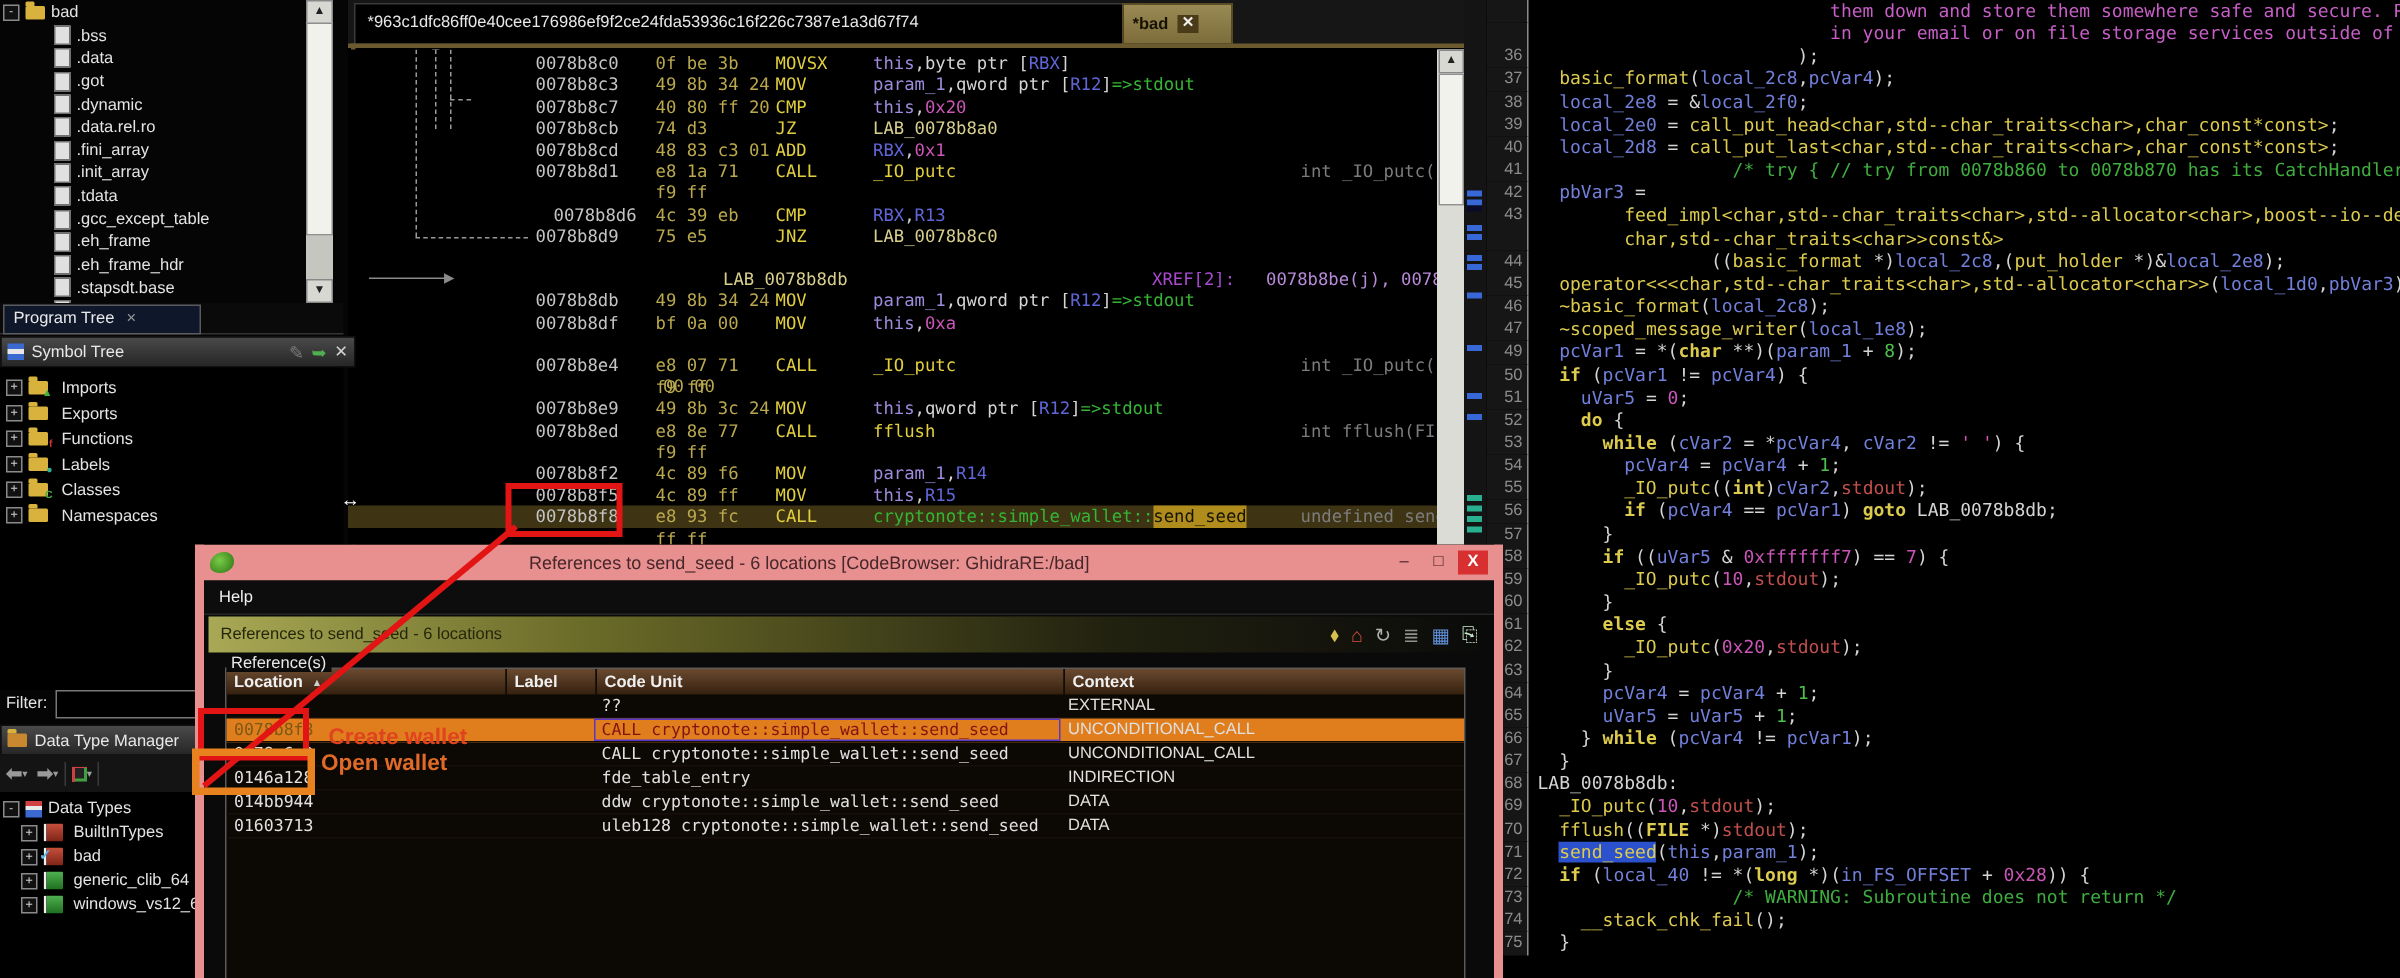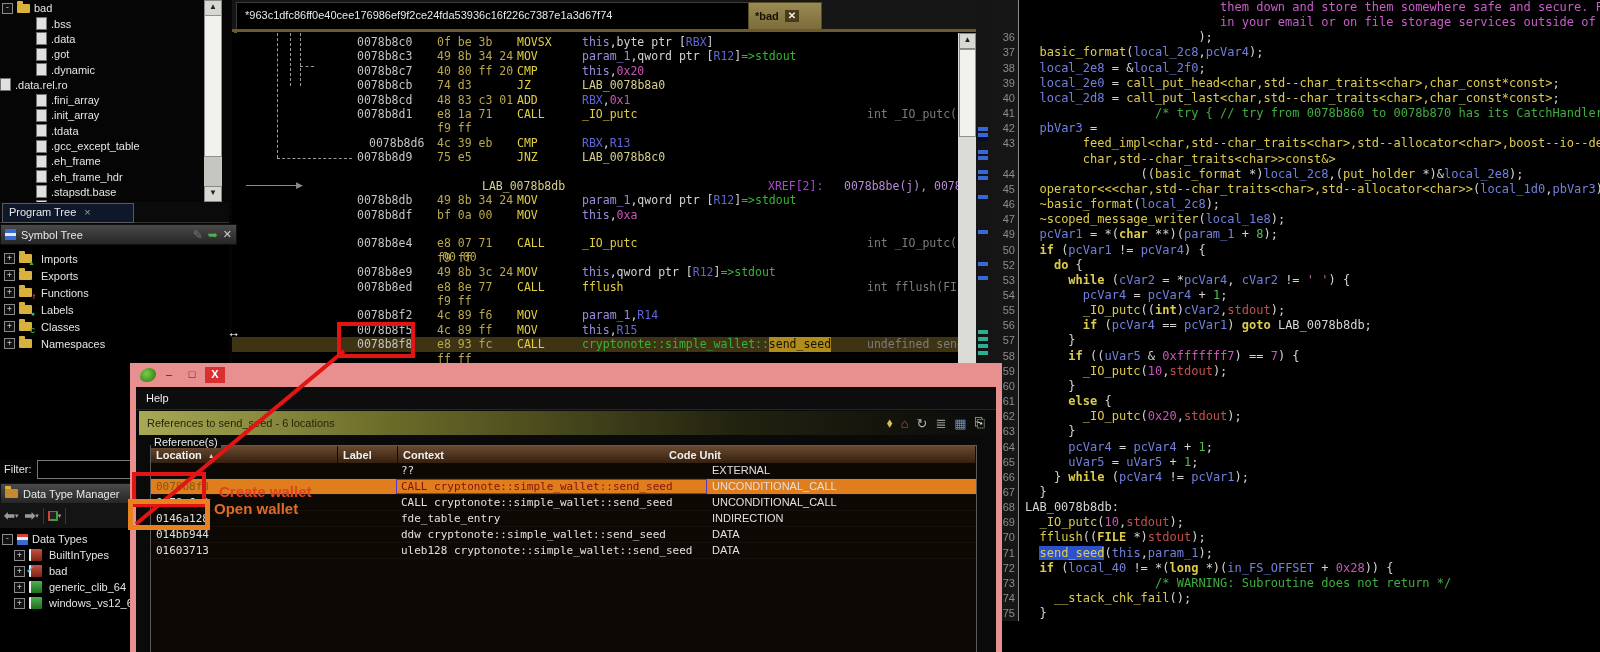--- a/index.html
+++ b/index.html
@@ -117,21 +117,21 @@
             <span>.data</span>
           </div>
           <div class="treerow" style="height: 15.3px; padding-left: 36px;">
             <span class="page"></span>
             <span>.got</span>
           </div>
           <div class="treerow" style="height: 15.3px; padding-left: 36px;">
             <span class="page"></span>
             <span>.dynamic</span>
           </div>
-          <div class="treerow" style="height: 15.3px; ">
+          <div class="treerow" style="height: 15.3px; padding-left: 36px;">
             <span class="page"></span>
             <span>.data.rel.ro</span>
           </div>
           <div class="treerow" style="height: 15.3px; padding-left: 36px;">
             <span class="page"></span>
             <span>.fini_array</span>
           </div>
           <div class="treerow" style="height: 15.3px; padding-left: 36px;">
             <span class="page"></span>
             <span>.init_array</span>
@@ -429,20 +429,24 @@
       </div>
       <div class="dline">
         <div class="dnum">49</div>
         <div class="dcode mono"><span class="p">  </span><span class="v">pcVar1</span><span class="p"> = *(</span><span class="k">char</span><span class="p"> **)(</span><span class="v">param_1</span><span class="p"> + </span><span class="gn">8</span><span class="p">);</span></div>
       </div>
       <div class="dline">
         <div class="dnum">50</div>
         <div class="dcode mono"><span class="p">  </span><span class="k">if</span><span class="p"> (</span><span class="v">pcVar1</span><span class="p"> != </span><span class="v">pcVar4</span><span class="p">) {</span></div>
       </div>
       <div class="dline">
+        <div class="dnum">51</div>
+        <div class="dcode mono"><span class="p">    </span><span class="v">uVar5</span><span class="p"> = </span><span class="m">0</span><span class="p">;</span></div>
+      </div>
+      <div class="dline">
         <div class="dnum">52</div>
         <div class="dcode mono"><span class="p">    </span><span class="k">do</span><span class="p"> {</span></div>
       </div>
       <div class="dline">
         <div class="dnum">53</div>
         <div class="dcode mono"><span class="p">      </span><span class="k">while</span><span class="p"> (</span><span class="v">cVar2</span><span class="p"> = *</span><span class="v">pcVar4</span><span class="p">, </span><span class="v">cVar2</span><span class="p"> != </span><span class="m">' '</span><span class="p">) {</span></div>
       </div>
       <div class="dline">
         <div class="dnum">54</div>
         <div class="dcode mono"><span class="p">        </span><span class="v">pcVar4</span><span class="p"> = </span><span class="v">pcVar4</span><span class="p"> + </span><span class="gn">1</span><span class="p">;</span></div>
@@ -529,20 +533,21 @@
       </div>
       <div class="dline">
         <div class="dnum">75</div>
         <div class="dcode mono"><span class="p">  }</span></div>
       </div>
     </div>
 
   <div id="popup">
     <div id="popup-title">
       <span class="dragon"></span>
+      <span class="ttl">References to send_seed - 6 locations [CodeBrowser: GhidraRE:/bad]</span>
       <span class="winbtn">–</span>
       <span class="winbtn">□</span>
       <span class="winbtn close">X</span>
     </div>
     <div id="popup-menu">
       <span>Help</span>
     </div>
     <div id="popup-sub">
       <span class="subtxt">References to send_seed - 6 locations</span>
       <span class="subicon" style="color:#d8c050;">⬧</span>
@@ -556,25 +561,25 @@
       <span class="grouplabel">Reference(s)</span>
       <div id="reftable">
         <div class="thead">
           <div class="th c-loc">
             <span>Location</span>
             <span class="sorticon">▲</span>
           </div>
           <div class="th c-lab">
             <span>Label</span>
           </div>
+          <div class="th c-code">
+            <span>Code Unit</span>
+          </div>
           <div class="th c-ctx" style="border-right:none;">
             <span>Context</span>
-          </div>
-          <div class="th c-code">
-            <span>Code Unit</span>
           </div>
         </div>
         <div id="refrows">
             <div class="trow">
               <div class="td loc c-loc"></div>
               <div class="td c-lab"></div>
               <div class="td code c-code">??</div>
               <div class="td c-ctx">EXTERNAL</div>
             </div>
             <div class="trow sel">

